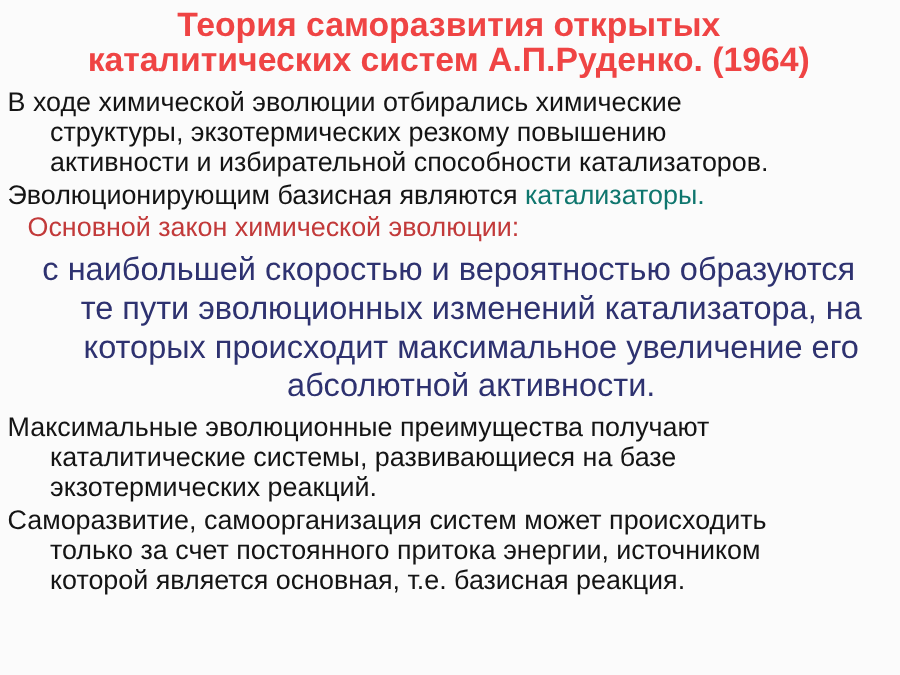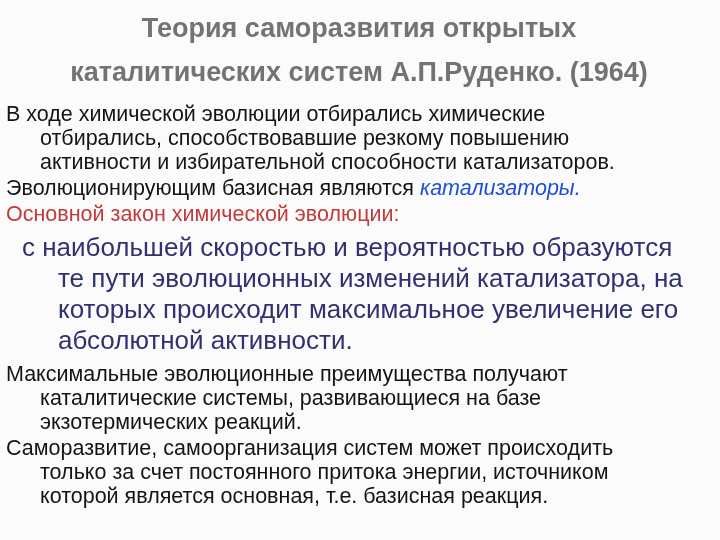--- a/index.html
+++ b/index.html
@@ -13,55 +13,57 @@
     box-sizing: border-box;
     width: 720px; height: 540px;
     padding: 4px 8px 4px 6px;
     background: #fbfbfb;
   }
   .pre { white-space: pre-line; }
   .title {
     margin: 2px 0 8px 0;
     font-size: 27px;
     font-weight: bold;
-    line-height: 44px;
-    color: #737373;
+    line-height: 28px;
+    color: #ef4444;
     text-align: center;
   }
   .para {
     margin: 2px 0;
     font-size: 21.5px;
     line-height: 24px;
     color: #141414;
     padding-left: 34px;
     text-indent: -34px;
   }
   .law-heading {
     color: #c23a3a;
+    margin-left: 16px;
   }
-  .keyword { color: #1d4ed8; font-style: italic; }
+  .keyword { color: #0f766e; }
   .big-blue {
-    margin: 6px 16px;
+    margin: 6px 0;
     font-size: 26px;
     line-height: 31px;
     color: #2e3270;
     padding-left: 36px;
     text-indent: -36px;
+    text-align: center;
   }
 </style>
 </head>
 <body>
 
 <div class="slide">
 
   <h1 class="title pre">Теория саморазвития открытых
 каталитических систем А.П.Руденко. (1964)</h1>
 
   <p class="para pre">В ходе химической эволюции отбирались химические
-отбирались, способствовавшие резкому повышению
+структуры, экзотермических резкому повышению
 активности и избирательной способности катализаторов.</p>
 
 
   <p class="para"><span>Эволюционирующим базисная являются </span><span class="keyword">катализаторы.</span></p>
 
   <p class="para law-heading">Основной закон химической эволюции:</p>
 
   <p class="big-blue pre">с наибольшей скоростью и вероятностью образуются
 те пути эволюционных изменений катализатора, на
 которых происходит максимальное увеличение его

